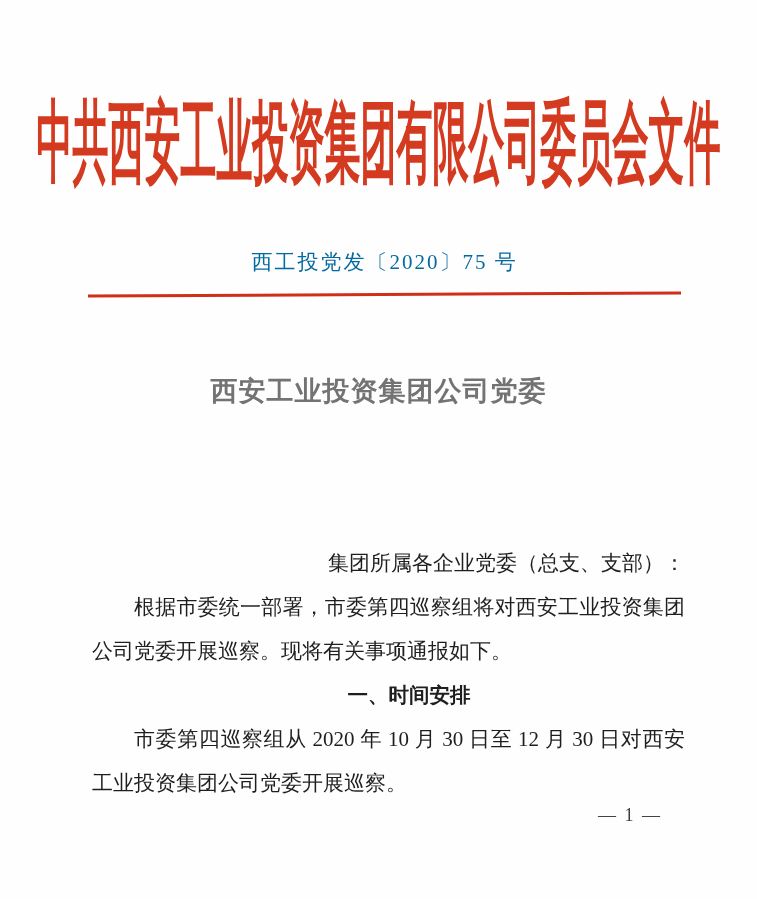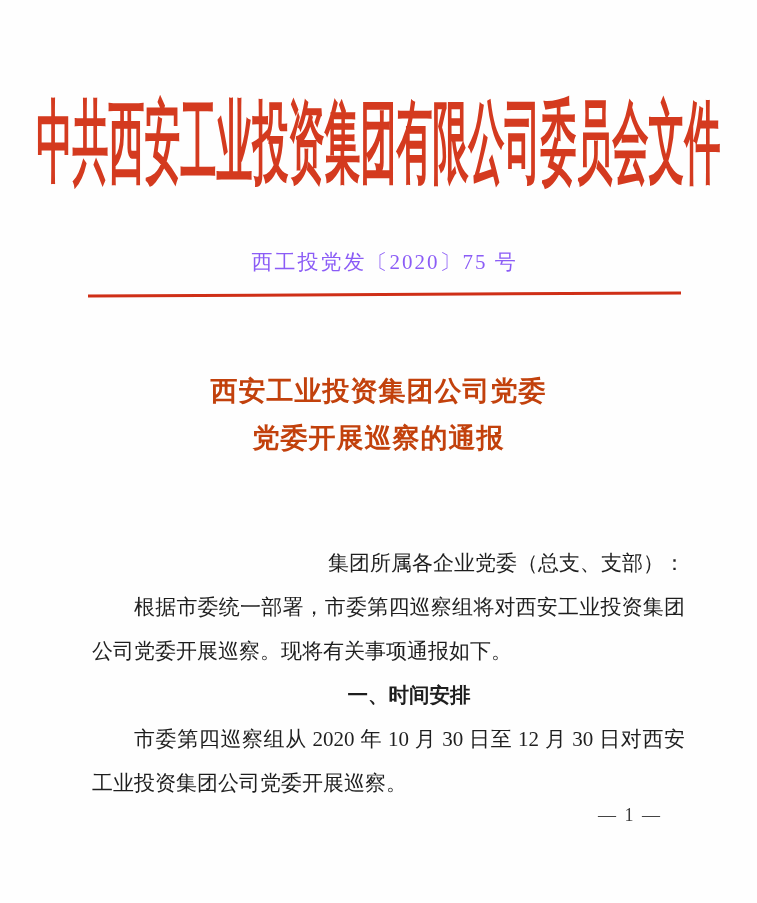--- a/index.html
+++ b/index.html
@@ -40,21 +40,21 @@
   
   .doc-number {
     position: absolute;
     top: 249px;
     left: 12px;
     right: 0;
     text-align: center;
     font-size: 21px;
     line-height: 26px;
     letter-spacing: 2px;
-    color: #8b5cf6;
+    color: #0369a1;
   }
 
   
   .red-rule {
     position: absolute;
     top: 293px;
     left: 88px;
     width: 593px;
     height: 3px;
     background: #cf2f17;
@@ -66,21 +66,21 @@
     position: absolute;
     top: 368px;
     left: 0;
     right: 0;
     margin: 0;
     text-align: center;
     font-size: 27px;
     line-height: 47px;
     font-weight: bold;
     letter-spacing: 1px;
-    color: #c2410c;
+    color: #737373;
   }
   .doc-title .t-line {
     display: block;
   }
 
   
   .body-text {
     position: absolute;
     top: 541px;
     left: 92px;
@@ -127,21 +127,20 @@
   <header class="letterhead">
     <span class="letterhead-text">中共西安工业投资集团有限公司委员会文件</span>
   </header>
 
   <div class="doc-number">西工投党发〔2020〕75 号</div>
 
   <div class="red-rule"></div>
 
   <h1 class="doc-title">
     <span class="t-line">西安工业投资集团公司党委</span>
-    <span class="t-line">党委开展巡察的通报</span>
   </h1>
 
   <div class="body-text">
     <p class="salutation">集团所属各企业党委（总支、支部）：</p>
     <p class="para indent">根据市委统一部署，市委第四巡察组将对西安工业投资集团公司党委开展巡察。现将有关事项通报如下。</p>
     <p class="para indent heading">一、时间安排</p>
     <p class="para indent">市委第四巡察组从 2020 年 10 月 30 日至 12 月 30 日对西安工业投资集团公司党委开展巡察。</p>
   </div>
 
   <div class="page-number">— 1 —</div>

